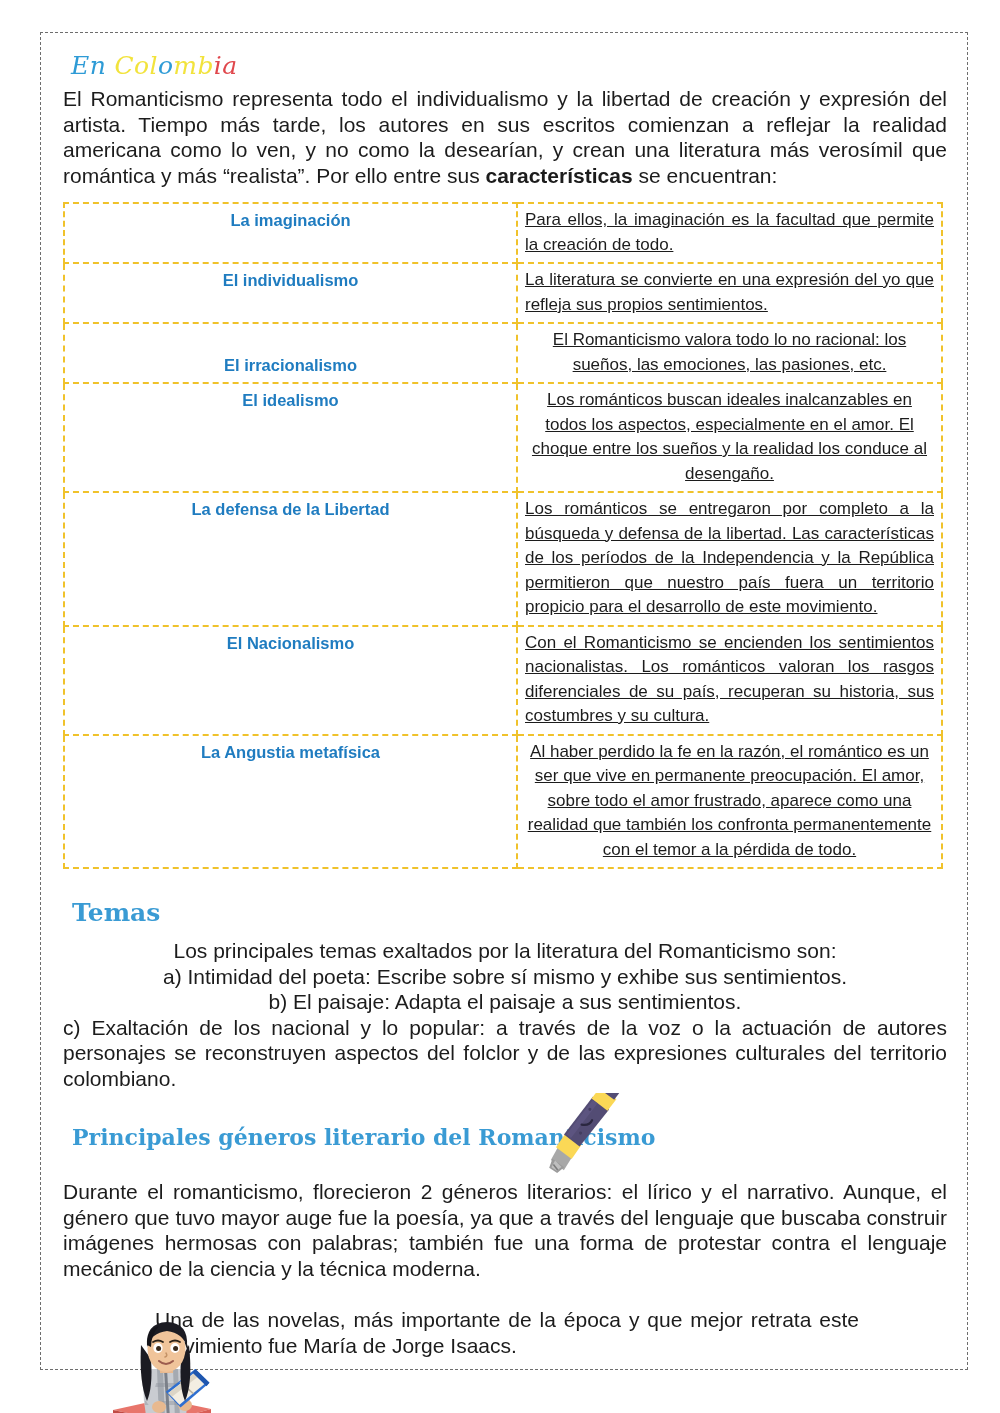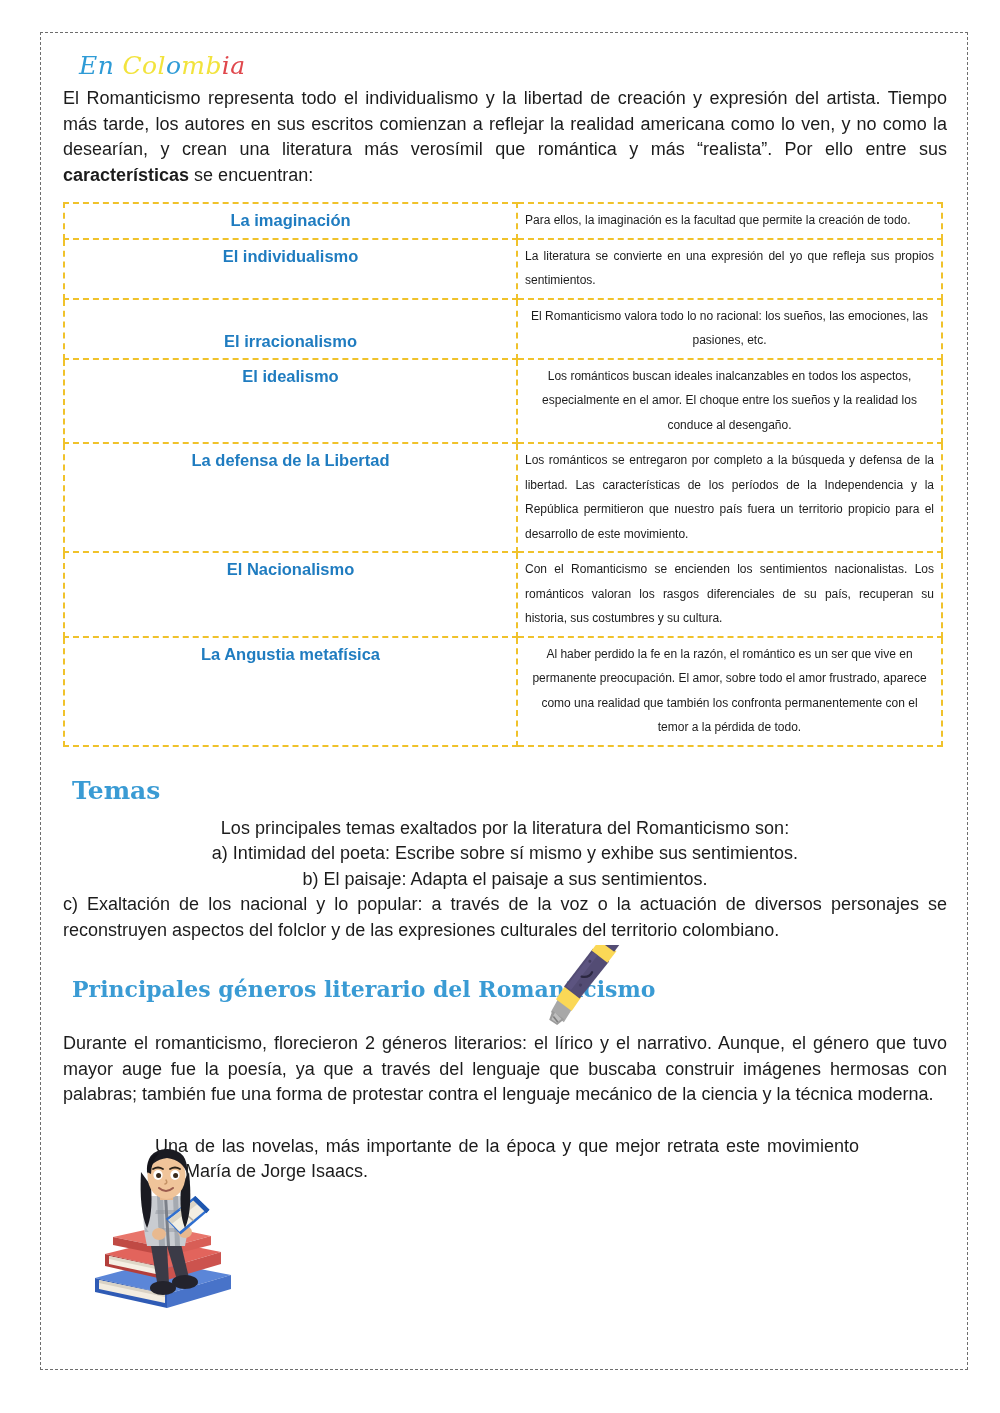--- a/index.html
+++ b/index.html
@@ -38,40 +38,40 @@
   
   .script-title {
     font-family: "DejaVu Serif", serif;
     font-style: italic;
     font-weight: 400;
     letter-spacing: .4px;
   }
   #title-colombia {
     font-size: 25px;
     line-height: 30px;
-    margin: 0 0 5px 16px;
+    margin: 0 0 5px 8px;
     white-space: nowrap;
   }
   #title-colombia .c-blue   { color: #2E9BD6; }
   #title-colombia .c-yellow { color: #F2E33C; }
   #title-colombia .c-red    { color: #E0474C; }
 
   .section-heading {
     font-family: "DejaVu Serif", serif;
     color: #3A9BD4;
     font-size: 25px;
     line-height: 32px;
     margin: 9px;
     white-space: nowrap;
   }
   #heading-generos { font-size: 22px; }
 
   
   .para {
-    font-size: 18px;
+    font-size: 21px;
     line-height: 25.5px;
     text-align: justify;
     margin: 0;
     color: #1c1c1c;
   }
   .para.tight { text-align: center; }
   .para b { font-weight: bold; }
 
   
   #char-table {
@@ -89,24 +89,25 @@
   #char-table td.key {
     width: 437px;
     text-align: center;
     color: #1F7CC0;
     font-weight: bold;
     font-size: 16.5px;
     line-height: 24px;
   }
   #char-table td.key.v-bottom { vertical-align: bottom; }
   #char-table td.val {
-    font-size: 12px;
+    font-size: 17px;
     line-height: 24.5px;
     text-align: justify;
     color: #1c1c1c;
+    text-decoration: underline;
   }
   #char-table td.val.nojust { text-align: center; }
 
   
   #temas-block { margin-top: 28px; }
   #temas-list { margin-top: 1px; }
   #temas-list .para { margin-bottom: 0; }
 
   
   #generos-block { margin-top: 30px; position: relative; }
@@ -183,21 +184,21 @@
         </tr>
       </tbody>
     </table>
 
     <div id="temas-block">
       <h2 class="section-heading">Temas</h2>
       <div id="temas-list">
         <p class="para tight">Los principales temas exaltados por la literatura del Romanticismo son:</p>
         <p class="para tight">a) Intimidad del poeta: Escribe sobre sí mismo y exhibe sus sentimientos.</p>
         <p class="para tight">b) El paisaje: Adapta el paisaje a sus sentimientos.</p>
-        <p class="para">c) Exaltación de los nacional y lo popular: a través de la voz o la actuación de diversos personajes se reconstruyen aspectos del folclor y de las expresiones culturales del territorio colombiano.</p>
+        <p class="para">c) Exaltación de los nacional y lo popular: a través de la voz o la actuación de autores personajes se reconstruyen aspectos del folclor y de las expresiones culturales del territorio colombiano.</p>
       </div>
     </div>
 
     <div id="generos-block">
 
       <svg id="pen-illustration" viewBox="0 0 120 86">
         <g transform="rotate(-38 60 43)">
 
           <path d="M12 36 L26 30 L30 47 L16 52 Z" fill="#a8a8a8"></path>
           <path d="M6 41 L14 36 L18 50 L9 50 Z" fill="#9b9b9b"></path>

